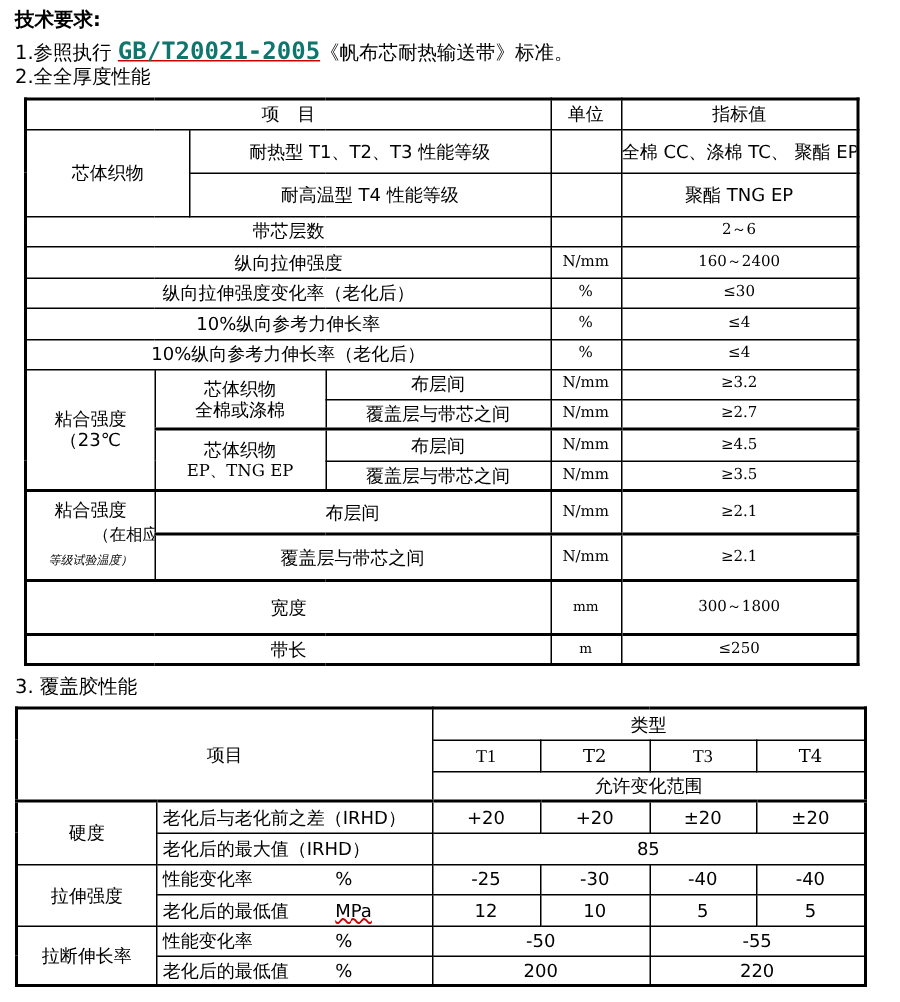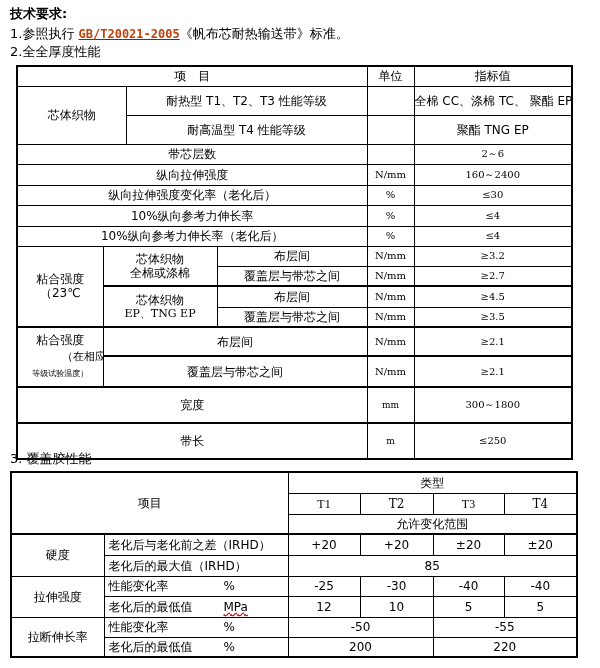--- a/index.html
+++ b/index.html
@@ -1,21 +1,21 @@
 <!DOCTYPE html>
 <html><head>
 <meta charset="utf-8">
 <style>
   html, body { margin:0; padding:0; background:#ffffff; }
   body { width:600px; height:668px; position:relative; overflow:hidden;
          font-family:"DejaVu Sans","Liberation Sans",sans-serif; color:#000; }
   .line { position:absolute; left:10px; font-size:13px; line-height:16px; white-space:nowrap; }
   .bold { font-weight:bold; }
-  .std-link { color:#c2410c; text-decoration:underline; text-decoration-color:#cc0000;
-              font-family:"DejaVu Sans Mono","Liberation Mono",monospace; font-weight:bold; font-size:12px; }
+  .std-link { color:#0f766e; text-decoration:underline; text-decoration-color:#cc0000;
+              font-family:"DejaVu Sans Mono","Liberation Mono",monospace; font-weight:bold; font-size:16px; }
   table { position:absolute; border-collapse:collapse; table-layout:fixed; }
   td { border:1px solid #000; padding:0; text-align:center; vertical-align:middle;
        font-size:12px; line-height:14px; overflow:hidden; white-space:nowrap; }
   #t1 { left:16px; top:65px; width:555px; border:2px solid #000; }
   #t1 td.mono { font-family:"DejaVu Serif","Liberation Serif",serif; font-size:10px; }
   #t2 { left:10px; top:471px; width:566px; border:2px solid #000; }
   #t2 td { font-size:12px; }
   .thick-top td { border-top:2px solid #000; }
   .sub-left { text-align:left; padding-left:4px; }
   .unit-inline { display:inline-block; width:50px; text-align:left; }
@@ -112,37 +112,37 @@
   <tr style="height:20px">
     <td>覆盖层与带芯之间</td>
     <td class="mono">N/mm</td>
     <td class="mono">≥3.5</td>
   </tr>
 
   <tr style="height:29px" class="thick-top">
     <td rowspan="2">
       <div>粘合强度</div>
       <div class="small" style="font-size:11px;line-height:20px;padding-left:44px;">（在相应性能</div>
-      <div style="font-size:8px;line-height:14px;">等级试验温度）</div>
+      <div style="font-size:8px;line-height:14px;font-style:italic;">等级试验温度）</div>
     </td>
     <td colspan="3">布层间</td>
     <td class="mono">N/mm</td>
     <td class="mono">≥2.1</td>
   </tr>
   <tr style="height:31px" class="thick-top">
     <td colspan="3">覆盖层与带芯之间</td>
     <td class="mono">N/mm</td>
     <td class="mono">≥2.1</td>
   </tr>
   <tr style="height:36px" class="thick-top">
     <td colspan="4">宽度</td>
     <td class="mono" style="font-size:9px">mm</td>
     <td class="mono">300～1800</td>
   </tr>
-  <tr style="height:36px" class="thick-top">
+  <tr style="height:20px" class="thick-top">
     <td colspan="4">带长</td>
     <td class="mono" style="font-size:9px">m</td>
     <td class="mono">≤250</td>
   </tr>
 </tbody>
   </table>
 
 <div class="line" style="top:451px;">3.  覆盖胶性能</div>
 
 <table id="t2">

